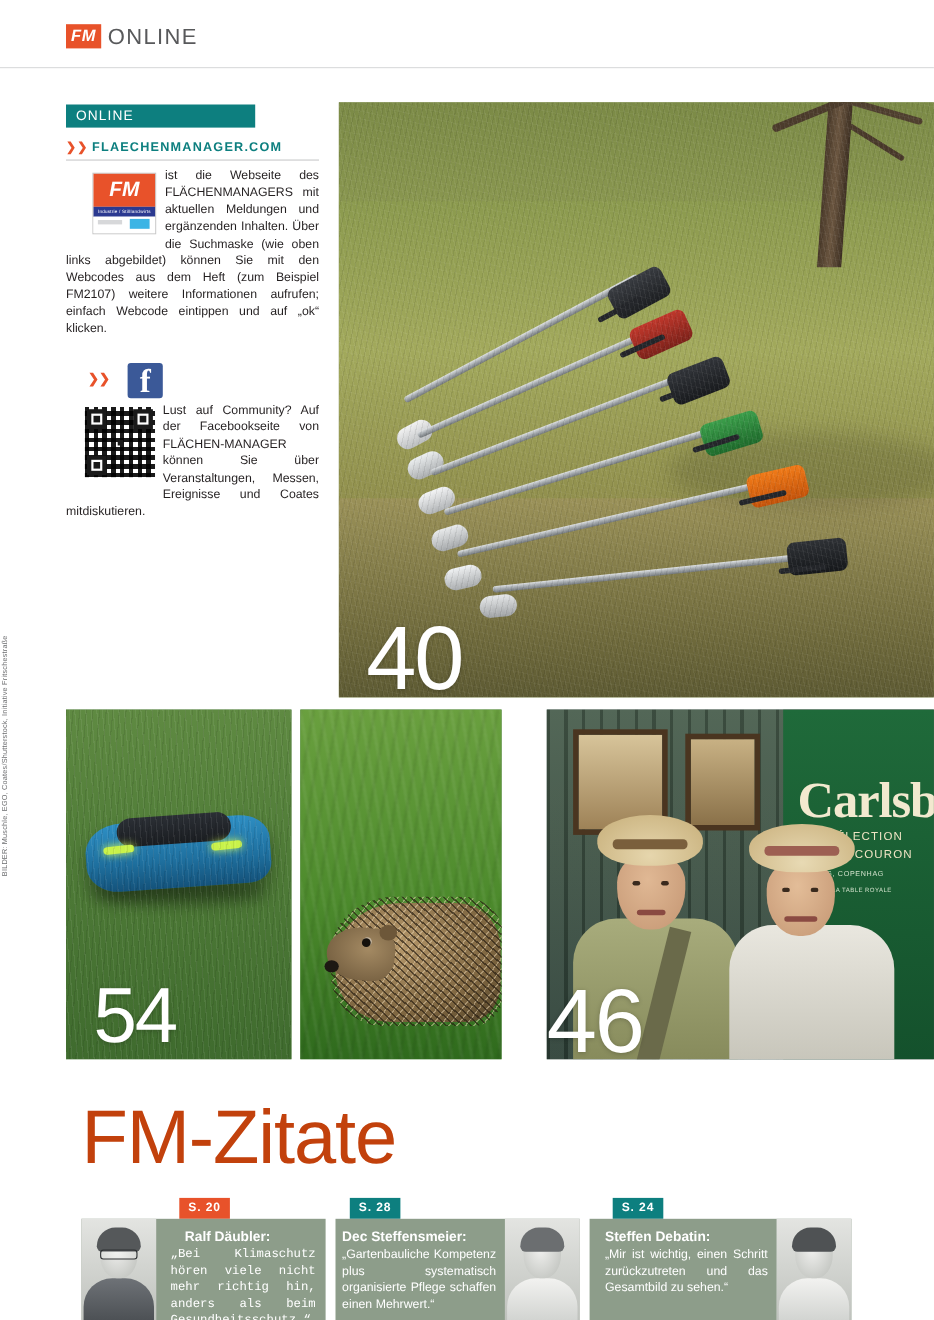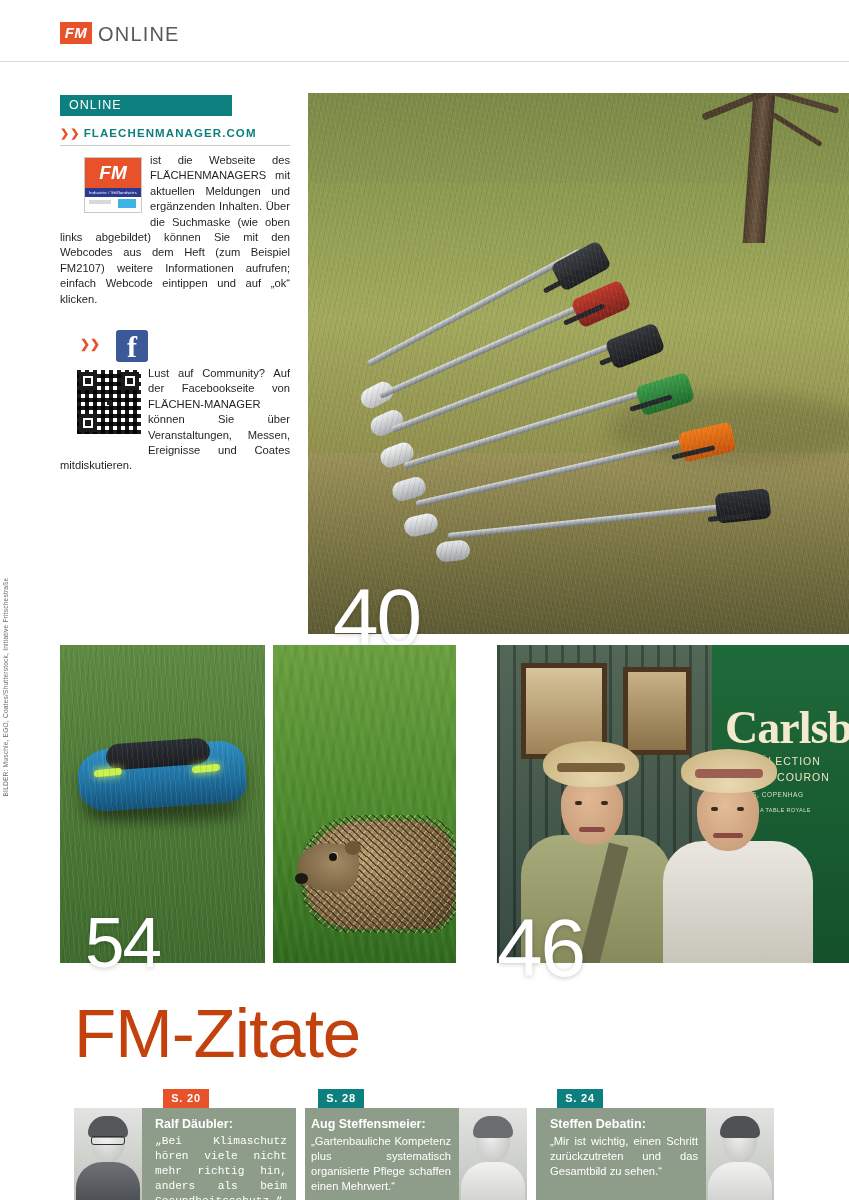--- a/index.html
+++ b/index.html
@@ -278,21 +278,20 @@
   }
 
   .page-num {
     position: absolute;
     font-family: "Liberation Sans", sans-serif;
     font-weight: 300;
     color: #ffffff;
     line-height: 1;
     letter-spacing: -2px;
     text-shadow: 0 1px 5px rgba(0,0,0,.22);
-    margin-top: 19px;
   }
   .pn-40 { left: 333px; top: 558px; font-size: 82px; }
   .pn-54 { left: 85px;  top: 888px; font-size: 71px; }
   .pn-46 { left: 497px; top: 888px; font-size: 82px; }
 
   
   .photo-mower {
     position: absolute; left: 60px; top: 645px;
     width: 205px; height: 318px;
     overflow: hidden;
@@ -564,21 +563,21 @@
     background: linear-gradient(#f2f2f0,#d2d4d1) !important;
   }
 
   .qc-name {
     position: absolute;
     font-size: 12.5px;
     font-weight: bold;
     color: #ffffff;
     white-space: nowrap;
   }
-  .qn1 { left: 155px; top: 1117px; }
+  .qn1 { left: 168px; top: 1117px; }
   .qn2 { left: 311px; top: 1117px; }
   .qn3 { left: 550px; top: 1117px; }
 
   .qc-text {
     position: absolute;
     font-size: 11.2px;
     line-height: 15px;
     color: #ffffff;
     text-align: justify;
   }
@@ -756,21 +755,21 @@
 <div class="qc-text qx1">„Bei Klimaschutz hören viele nicht mehr richtig hin, anders als beim Gesundheitsschutz.“</div>
 
 <div class="qc-tab qt2">S. 28</div>
 <div class="quote-card qc2"></div>
 <div class="qc-avatar qa2">
   <div class="av-bg"></div>
   <div class="av-torso av-shirt-light"></div>
   <div class="av-head"></div>
   <div class="av-hair" style="background:#6b6e70;"></div>
 </div>
-<div class="qc-name qn2">Aug Steffensmeier:</div>
+<div class="qc-name qn2">Dec Steffensmeier:</div>
 <div class="qc-text qx2">„Gartenbauliche Kompetenz plus systematisch organisierte Pflege schaffen einen Mehrwert.“</div>
 
 <div class="qc-tab qt3">S. 24</div>
 <div class="quote-card qc3"></div>
 <div class="qc-avatar qa3">
   <div class="av-bg"></div>
   <div class="av-torso av-shirt-light"></div>
   <div class="av-head"></div>
   <div class="av-hair" style="background:#4f5254;"></div>
 </div>

